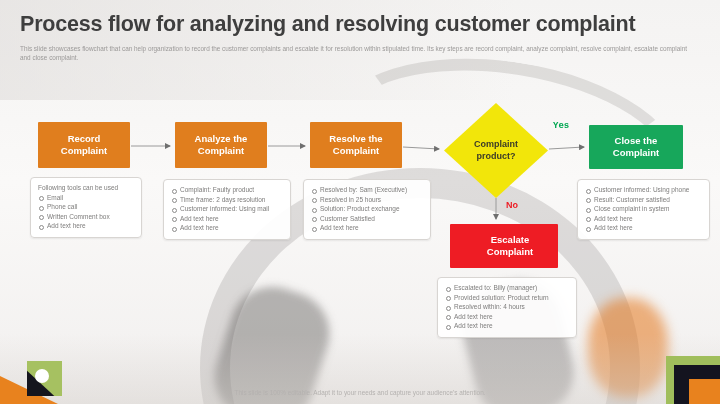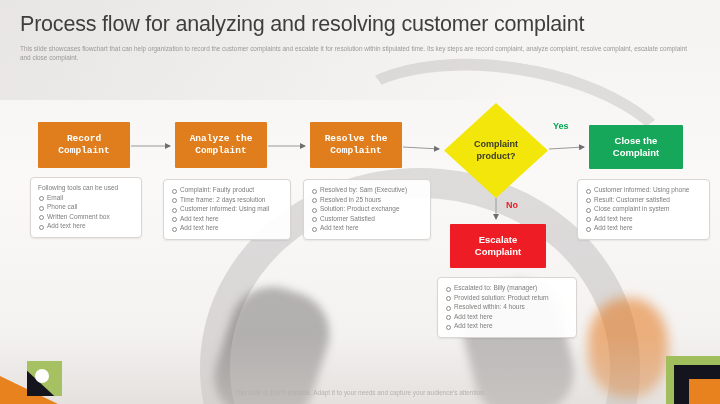--- a/index.html
+++ b/index.html
@@ -19,40 +19,40 @@
   .ph-cupL{position:absolute;left:222px;top:288px;width:100px;height:135px;border-radius:42px;
     background:rgba(72,69,67,.38);transform:rotate(18deg);filter:blur(4px);}
   .ph-cupR{position:absolute;left:468px;top:282px;width:100px;height:135px;border-radius:42px;
     background:rgba(72,69,67,.32);transform:rotate(-14deg);filter:blur(4px);}
   .ph-orange{position:absolute;left:588px;top:298px;width:80px;height:100px;border-radius:45%;
     background:rgba(228,118,28,.55);filter:blur(6px);}
   .ph-desk{position:absolute;left:0;bottom:0;width:100%;height:70px;
     background:linear-gradient(180deg,rgba(213,208,203,0),rgba(213,208,203,.45));}
   
   .title{position:absolute;left:20px;top:12px;width:680px;z-index:2;
-    font-size:21.5px;font-weight:normal;color:#3e3e3e;letter-spacing:-.2px;}
+    font-size:21.5px;font-weight:bold;color:#3e3e3e;letter-spacing:-.2px;}
   .subtitle{position:absolute;left:20px;top:44px;width:676px;z-index:2;
     font-size:6.4px;line-height:1.45;color:#9b9998;}
   
   .node{position:absolute;z-index:3;display:flex;align-items:center;justify-content:center;
     text-align:center;color:#fff;font-weight:bold;font-size:9.5px;line-height:1.25;border-radius:1px;}
-  .n-orange{background:#E07E1E;font-family:Liberation Mono, monospace;}
+  .n-orange{background:#E07E1E;}
   .n-record {left:38px; top:122px;width:92px;height:46px;}
   .n-analyze{left:175px;top:122px;width:92px;height:46px;}
   .n-resolve{left:310px;top:122px;width:92px;height:46px;}
   .n-close  {left:589px;top:125px;width:94px;height:44px;background:#17A75B;text-align:center;}
-  .n-escalate{left:450px;top:224px;width:96px;height:44px;background:#EE1C24;}
+  .n-escalate{left:450px;top:224px;width:96px;height:44px;background:#EE1C24;padding-left:12px;}
   .node span{padding:0 8px;}
   .diamond{position:absolute;left:444px;top:103px;width:104px;height:95px;z-index:3;
     background:#F2E60A;clip-path:polygon(50% 0,100% 50%,50% 100%,0 50%);
     display:flex;align-items:center;justify-content:center;text-align:center;
     font-weight:bold;font-size:9px;line-height:1.3;color:#3c3c28;}
   .diamond span{width:62px;}
   .lbl{position:absolute;z-index:4;font-weight:bold;font-size:9px;}
-  .lbl-yes{left:553px;top:121px;color:#00A651;}
+  .lbl-yes{left:553px;top:121px;color:#00A651;font-family:Liberation Mono, monospace;}
   .lbl-no{left:506px;top:200px;color:#ED1C24;}
   
   .connectors{position:absolute;inset:0;z-index:2;}
   
   .card{position:absolute;z-index:3;background:rgba(255,255,255,.93);
     border:1px solid #d8d5d2;border-radius:4px;box-shadow:0 1px 2px rgba(0,0,0,.07);
     padding:6px 5px 5px 7px;font-size:6.5px;line-height:1.32;color:#7d7c7b;}
   .card .intro{margin:0 0 1px 0;}
   .card ul{list-style:none;margin:0;padding:0;}
   .card li{position:relative;padding-left:9px;margin-bottom:1px;}

